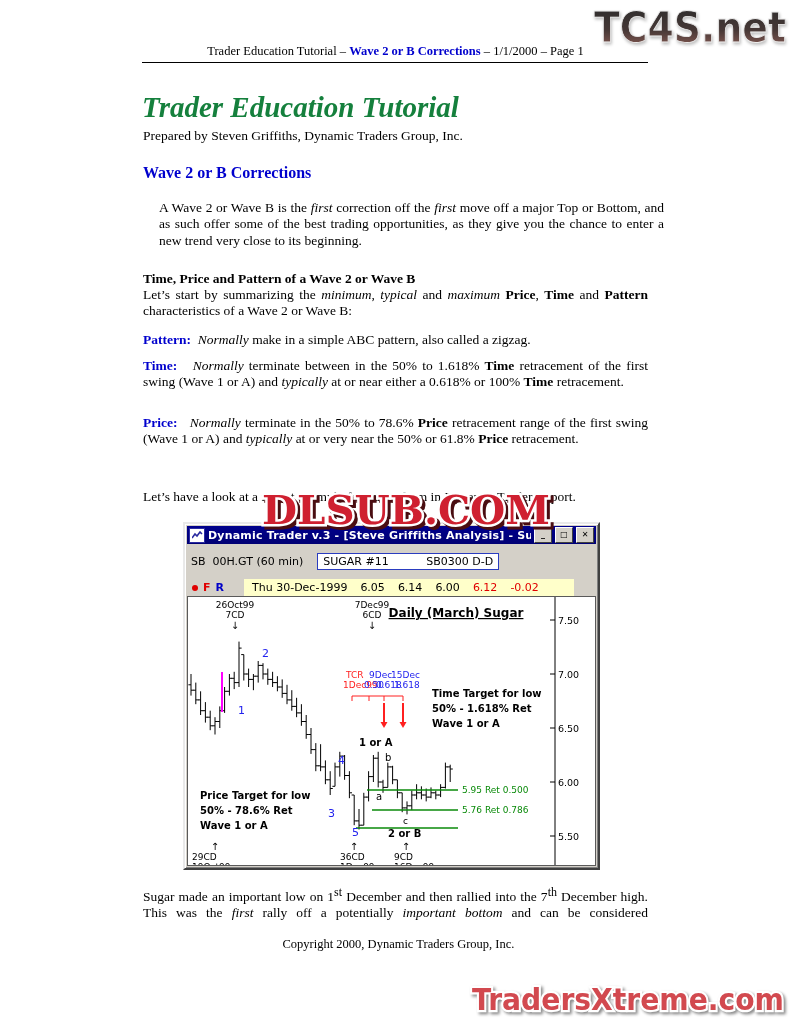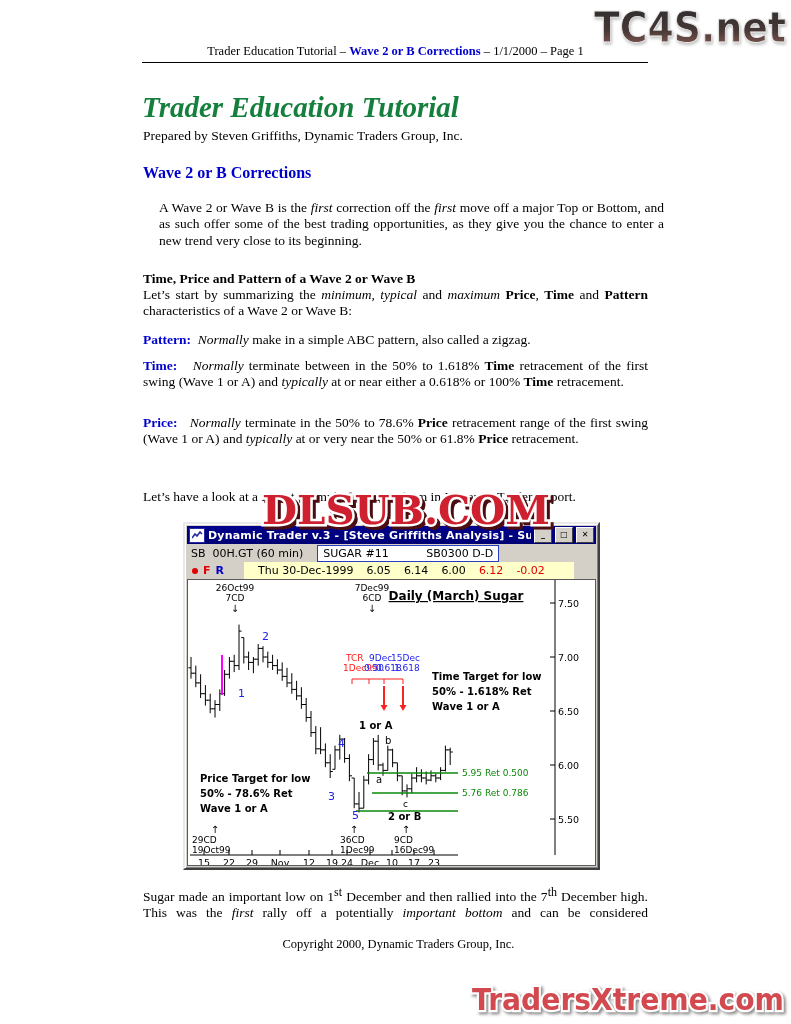--- a/index.html
+++ b/index.html
@@ -25,29 +25,29 @@
              border:2px solid;border-color:#e9e9e9 #404040 #404040 #e9e9e9;
              box-shadow:inset 1px 1px 0 #fff, inset -1px -1px 0 #808080;
              padding:2px;display:flex;flex-direction:column;
              font-family:"DejaVu Sans","Liberation Sans",sans-serif;}
   .titlebar{height:18px;min-height:18px;background:linear-gradient(#00008c,#000074);
             display:flex;align-items:center;padding:0 2px;gap:3px;}
   .title-icon{width:14px;height:13px;background:#fff;border:1px solid #2a2aa0;display:flex;align-items:center;justify-content:center;}
   .title-txt{color:#fff;font-size:11px;font-weight:bold;white-space:nowrap;overflow:hidden;flex:1;letter-spacing:0.2px;}
   .winbtn{width:16px;height:14px;background:#d4d0c8;border:1px solid;border-color:#fff #404040 #404040 #fff;
           display:flex;align-items:center;justify-content:center;font-size:8px;font-weight:bold;line-height:1;cursor:default;}
-  .row2{height:18px;min-height:18px;display:flex;align-items:center;font-size:11px;background:#d4d0c8;padding-left:4px;white-space:pre;}
+  .row2{height:35px;min-height:18px;display:flex;align-items:center;font-size:11px;background:#d4d0c8;padding-left:4px;white-space:pre;}
   .symbox{margin-left:14px;width:170px;height:13px;background:#fff;border:1px solid #2a3cc0;
           display:flex;justify-content:space-between;align-items:center;padding:1px 5px;font-size:11px;white-space:pre;gap:22px;}
   .row3{height:17px;min-height:17px;display:flex;align-items:stretch;font-size:11px;background:#d4d0c8;}
   .flags{width:52px;display:flex;gap:5px;align-items:center;padding-left:5px;}
   .dot{width:6px;height:6px;border-radius:50%;background:#e00000;}
   .flag-f{color:#e00000;font-weight:bold;}
   .flag-r{color:#0000c8;font-weight:bold;}
-  .quote{flex:1;background:#ffffca;display:flex;align-items:center;white-space:nowrap;padding-left:14px;overflow:hidden;}
+  .quote{flex:1;background:#ffffca;display:flex;align-items:center;white-space:nowrap;padding-left:8px;overflow:hidden;}
   .quote span{margin-right:13px;}
   .q-red{color:#e00000;}
   .row3-cap{width:22px;background:#d4d0c8;}
   .chartarea{flex:1;background:#fff;border:1px solid #5a5a5a;overflow:hidden;}
   #chart-svg text{font-family:"DejaVu Sans","Liberation Sans",sans-serif;}
 </style>
 </head>
 <body>
 
 <div class="page">

